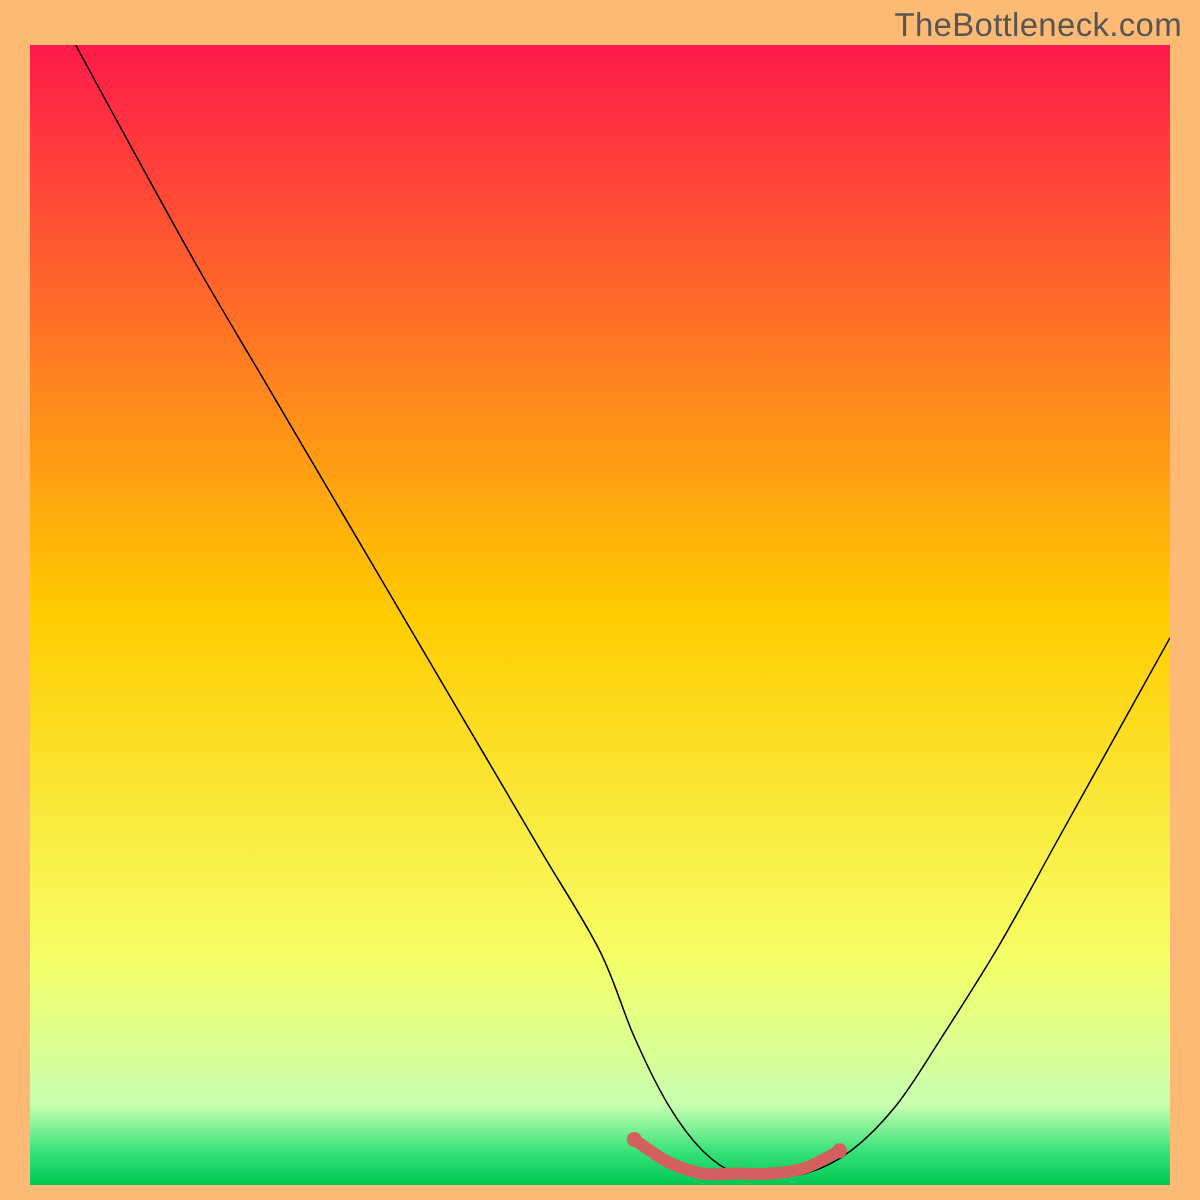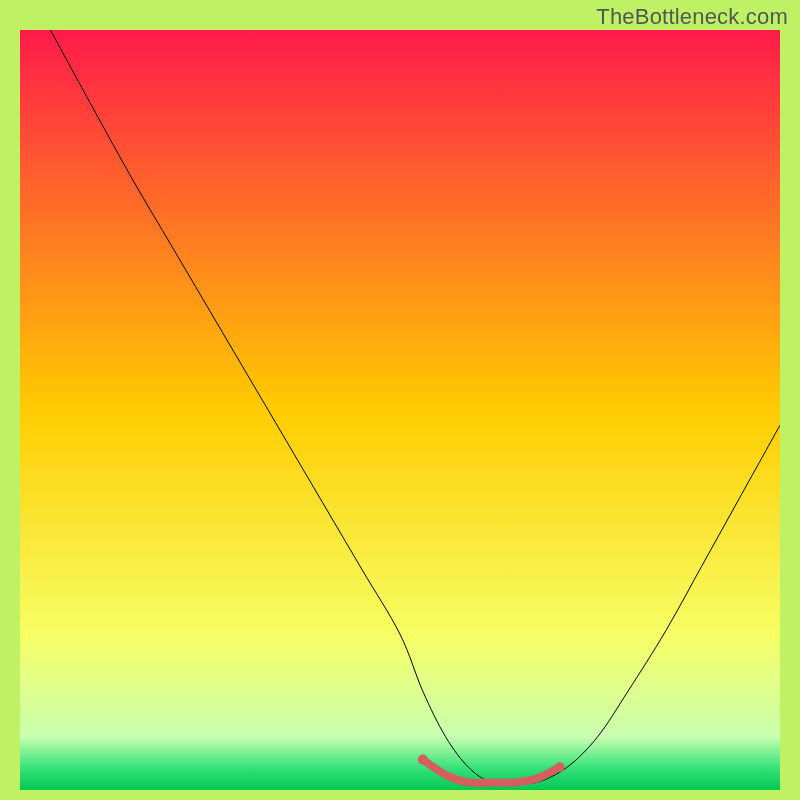--- a/index.html
+++ b/index.html
@@ -1,21 +1,21 @@
 <!DOCTYPE html>
 <html><head>
 <meta charset="utf-8">
 <style>
   * { margin: 0; padding: 0; box-sizing: border-box; }
   html, body { width: 800px; height: 800px; overflow: hidden; background: #000; }
   .container {
     position: relative;
     width: 800px;
     height: 800px;
-    background: #bef264;
+    background: #fdba74;
   }
   .watermark {
     position: absolute;
     top: 4px;
     right: 12px;
     font-family: Arial, Helvetica, sans-serif;
     font-size: 22px;
     font-weight: 400;
     color: #565656;
     letter-spacing: 0.2px;

